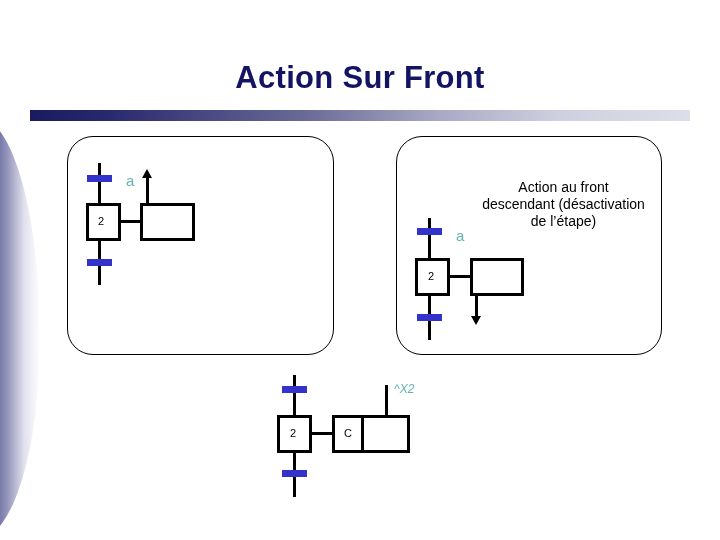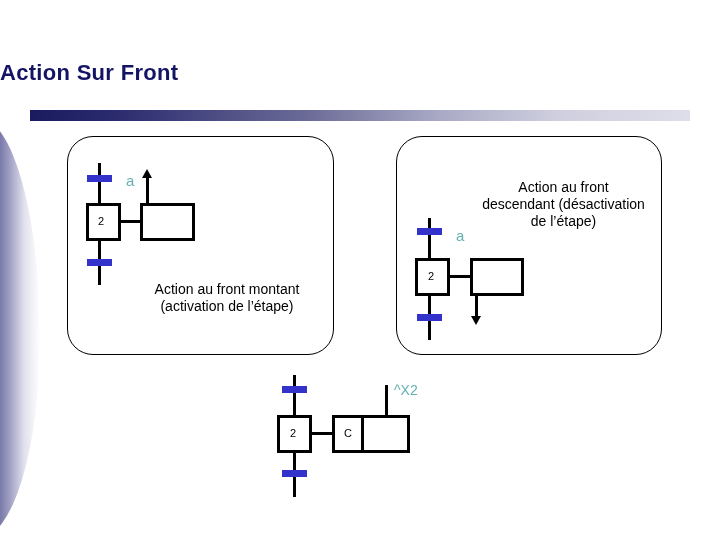--- a/index.html
+++ b/index.html
@@ -42,21 +42,22 @@
     height: 11px;
     background: linear-gradient(to right, #1a1a5e 0%, #29296e 12%, #6b6b97 42%, #a9a9c6 62%, #cfcfdf 80%, #dedeea 100%);
   }
 
   
   .page-title {
     position: absolute;
     left: 0;
     top: 60px;
     width: 720px;
-    font-size: 22px;
+    text-align: center;
+    font-size: 31px;
     font-weight: bold;
     color: #141464;
     letter-spacing: 0.3px;
     font-family: "Liberation Sans", sans-serif;
   }
 
   
   .panel {
     position: absolute;
     border: 1px solid #000000;
@@ -124,24 +125,25 @@
 
   
   .cond {
     position: absolute;
     font-size: 15px;
     color: #66b2b2;
     font-family: "Liberation Sans", sans-serif;
   }
   .cond-x {
     position: absolute;
-    font-size: 14px;
+    font-size: 12px;
     color: #66b2b2;
     font-family: "Liberation Sans", sans-serif;
     white-space: nowrap;
+    font-style: italic;
   }
 
   
   .caption {
     position: absolute;
     text-align: center;
     font-size: 14px;
     line-height: 17px;
     color: #000000;
     font-family: "Liberation Sans", sans-serif;
@@ -175,21 +177,20 @@
 
   <div class="box" style="left:140px; top:203px; width:55px; height:38px;"></div>
 
   <div class="arrow-shaft" style="left:146px; top:176px; height:28px;"></div>
   <div class="arrow-head-up" style="left:142px; top:169px;"></div>
 
   <div class="vline" style="left:98px; top:241px; width:3px; height:44px;"></div>
 
   <div class="tbar" style="left:87px; top:259px;"></div>
 
-  <div class="caption" id="caption-left">Action au front montant (activation de l’étape)</div>
 
   <div class="panel" id="panel-right"></div>
 
   <div class="caption" id="caption-right">Action au front descendant (désactivation de l’étape)</div>
 
   <div class="vline" style="left:428px; top:218px; width:3px; height:42px;"></div>
 
   <div class="tbar" style="left:417px; top:228px;"></div>
 
   <div class="cond" style="left:456px; top:227px;">a</div>

